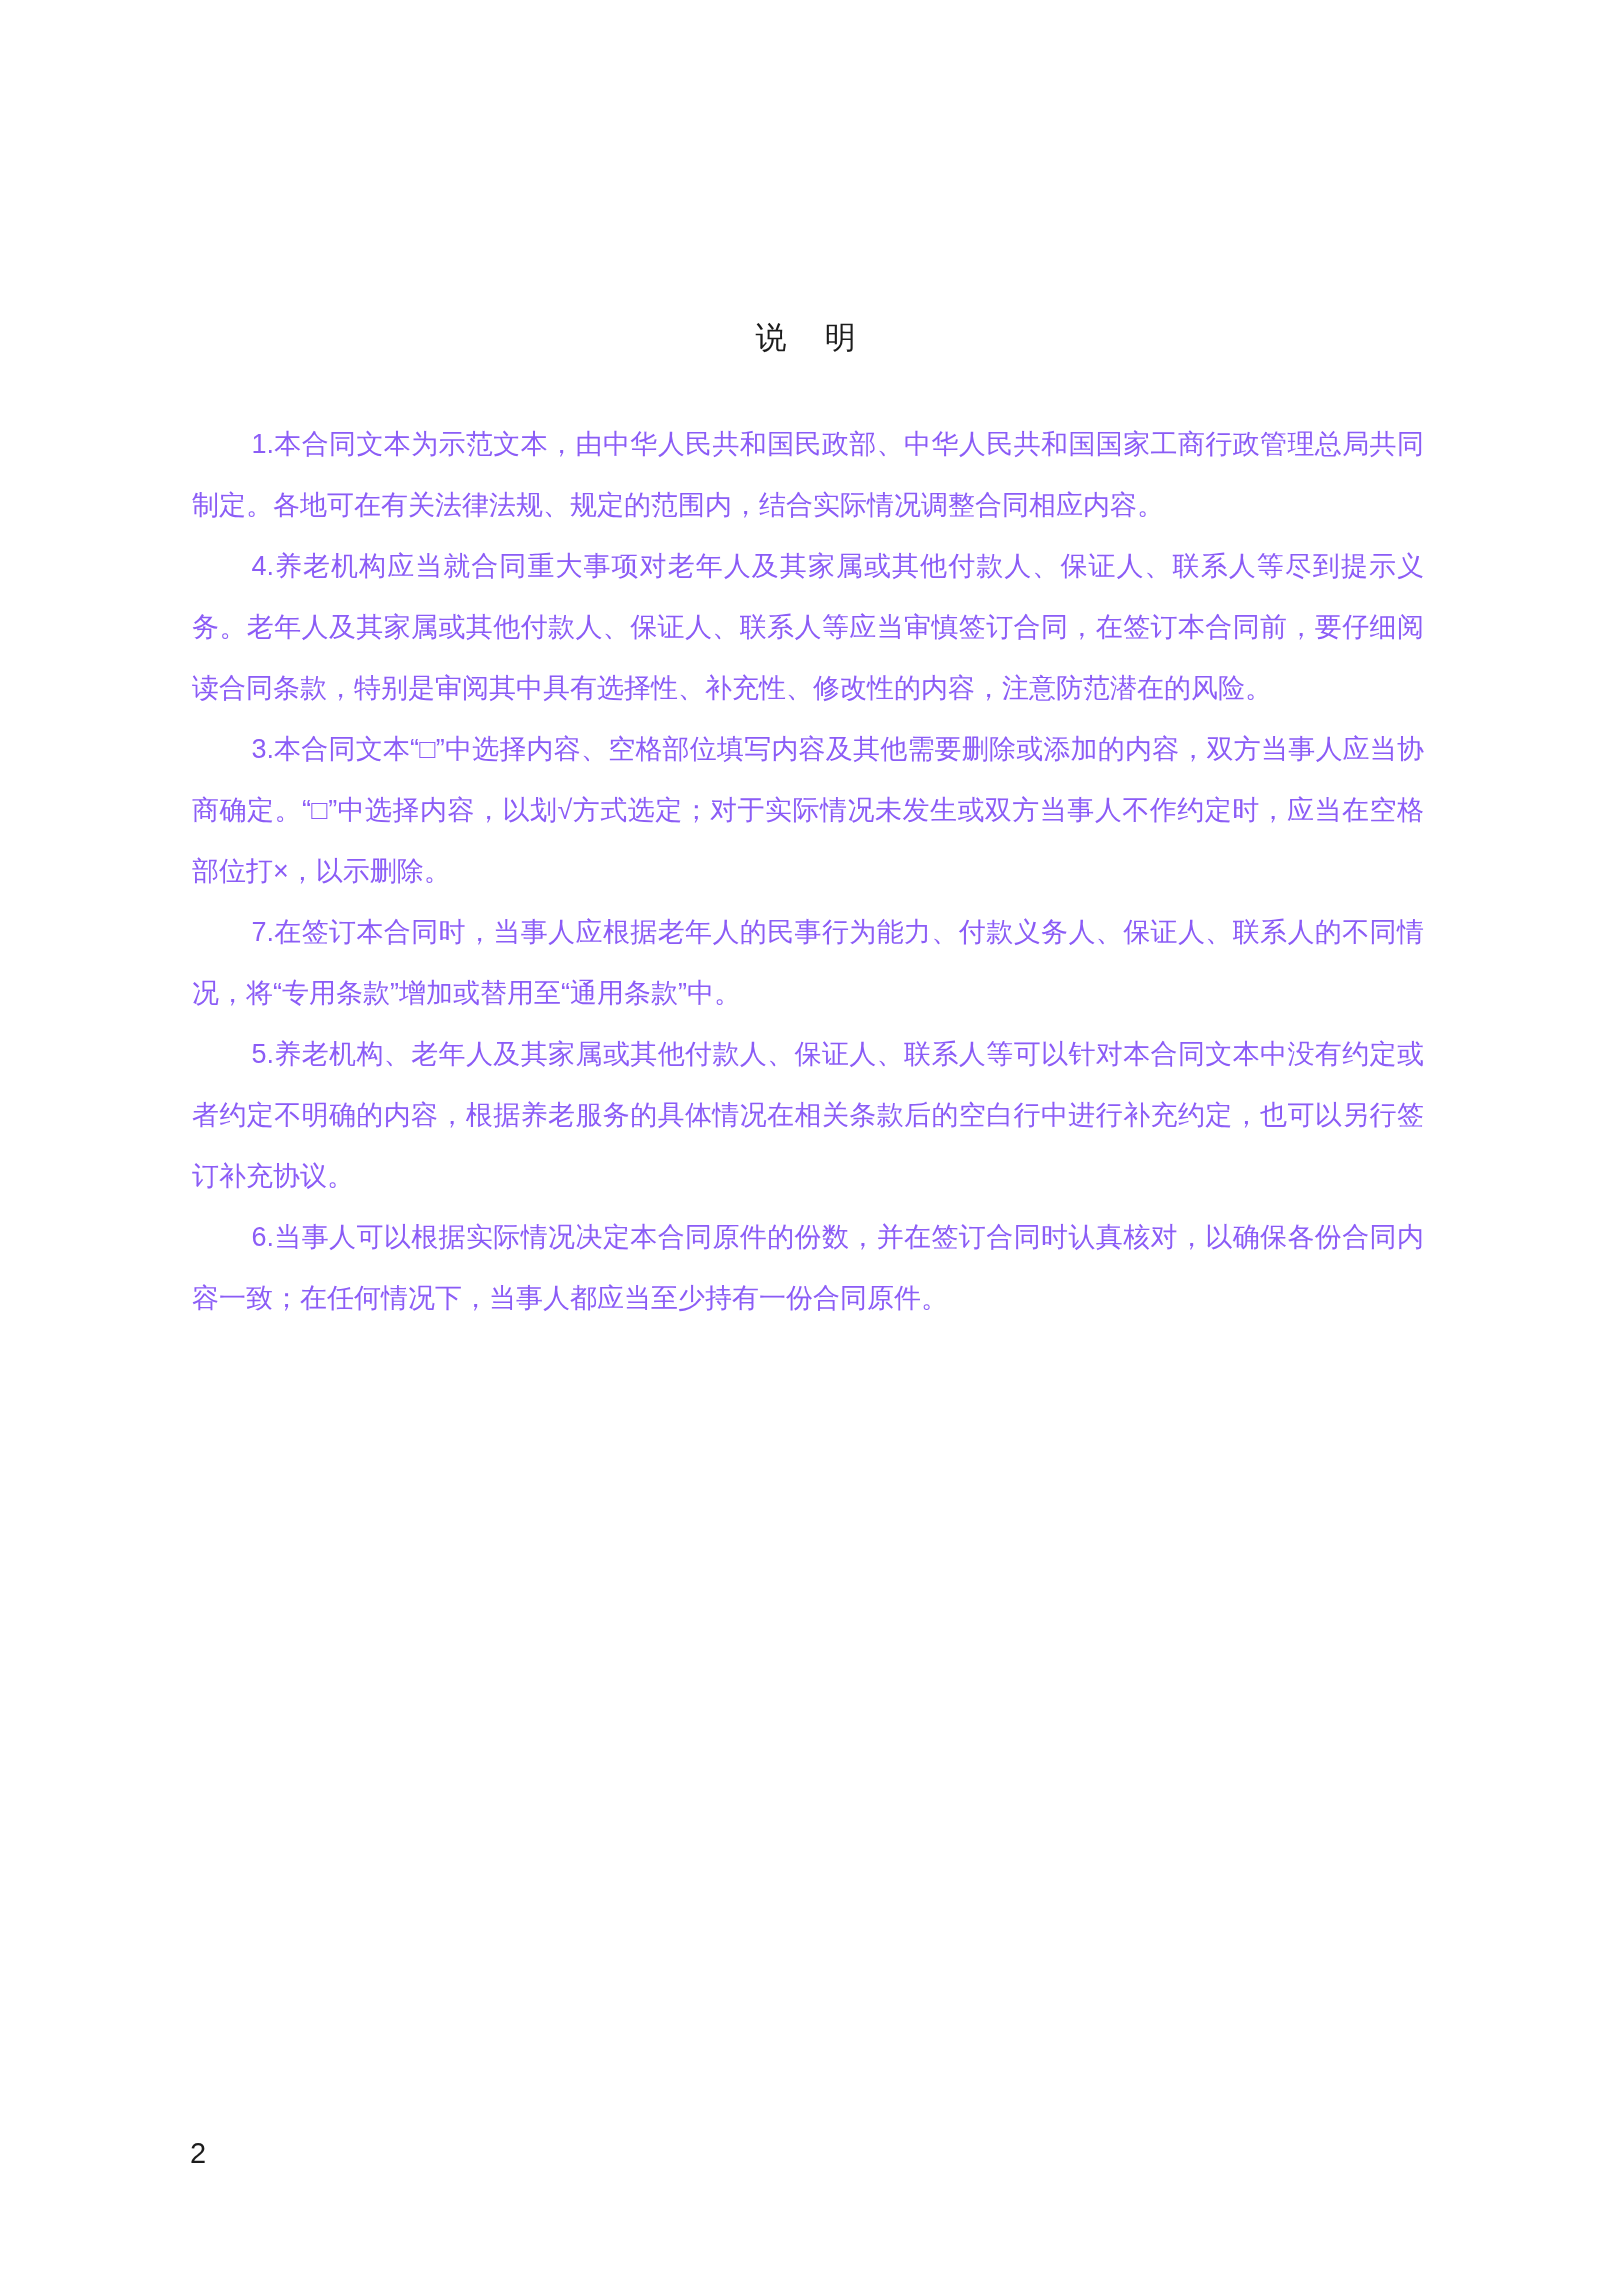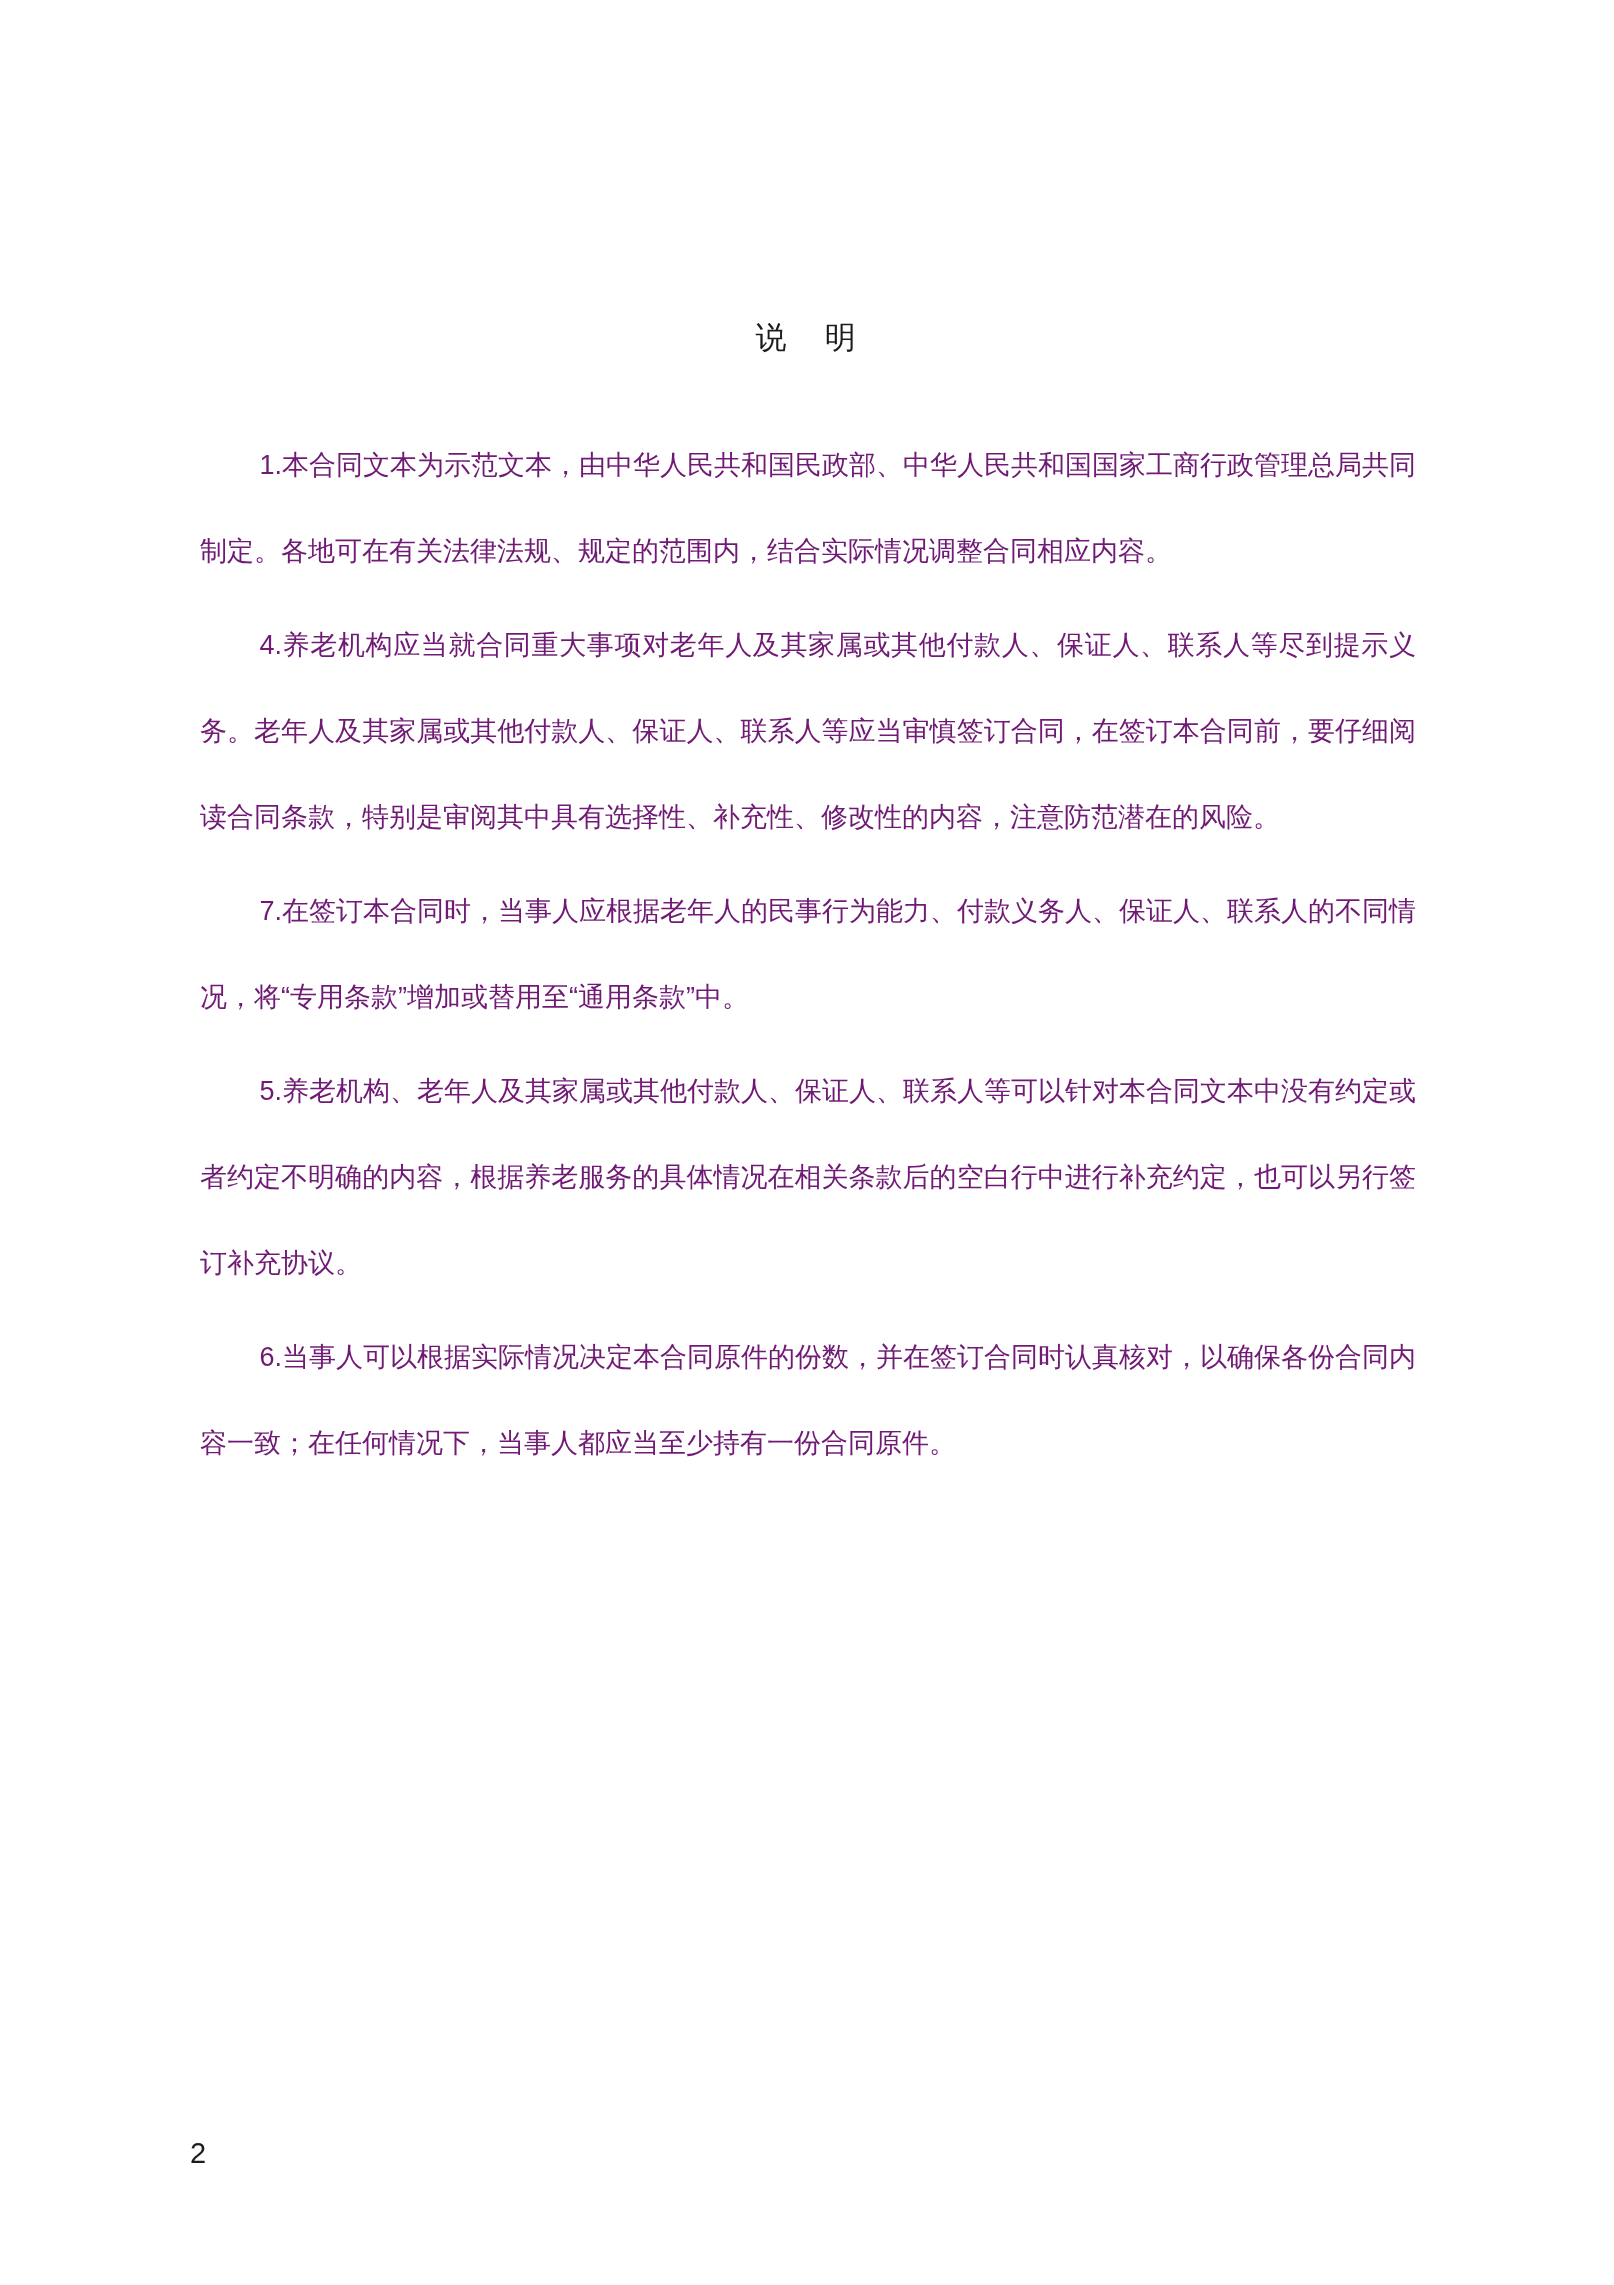--- a/index.html
+++ b/index.html
@@ -28,46 +28,47 @@
     letter-spacing: 3.6px;
     color: #1c1c1c;
   }
   .content {
     position: absolute;
     top: 414px;
     left: 192px;
     width: 1232px;
   }
   .para {
-    margin: 8px;
+    margin: 0;
     font-size: 27px;
-    line-height: 86px;
+    line-height: 61px;
     text-align: justify;
     text-justify: inter-ideograph;
     text-indent: 2.2em;
-    color: #701a75;
+    color: #8b5cf6;
     word-break: break-all;
   }
   .page-number {
     position: absolute;
     left: 190px;
     top: 2137px;
     font-size: 29px;
     color: #1c1c1c;
   }
 </style>
 </head>
 <body>
 
 <div class="page">
   <h1 class="title">说　明</h1>
 
   <div class="content">
     <p class="para">1.本合同文本为示范文本，由中华人民共和国民政部、中华人民共和国国家工商行政管理总局共同制定。各地可在有关法律法规、规定的范围内，结合实际情况调整合同相应内容。</p>
     <p class="para">4.养老机构应当就合同重大事项对老年人及其家属或其他付款人、保证人、联系人等尽到提示义务。老年人及其家属或其他付款人、保证人、联系人等应当审慎签订合同，在签订本合同前，要仔细阅读合同条款，特别是审阅其中具有选择性、补充性、修改性的内容，注意防范潜在的风险。</p>
+    <p class="para">3.本合同文本“□”中选择内容、空格部位填写内容及其他需要删除或添加的内容，双方当事人应当协商确定。“□”中选择内容，以划√方式选定；对于实际情况未发生或双方当事人不作约定时，应当在空格部位打×，以示删除。</p>
     <p class="para">7.在签订本合同时，当事人应根据老年人的民事行为能力、付款义务人、保证人、联系人的不同情况，将“专用条款”增加或替用至“通用条款”中。</p>
     <p class="para">5.养老机构、老年人及其家属或其他付款人、保证人、联系人等可以针对本合同文本中没有约定或者约定不明确的内容，根据养老服务的具体情况在相关条款后的空白行中进行补充约定，也可以另行签订补充协议。</p>
     <p class="para">6.当事人可以根据实际情况决定本合同原件的份数，并在签订合同时认真核对，以确保各份合同内容一致；在任何情况下，当事人都应当至少持有一份合同原件。</p>
   </div>
 
   <div class="page-number">2</div>
 </div>
 
 
 </body></html>

